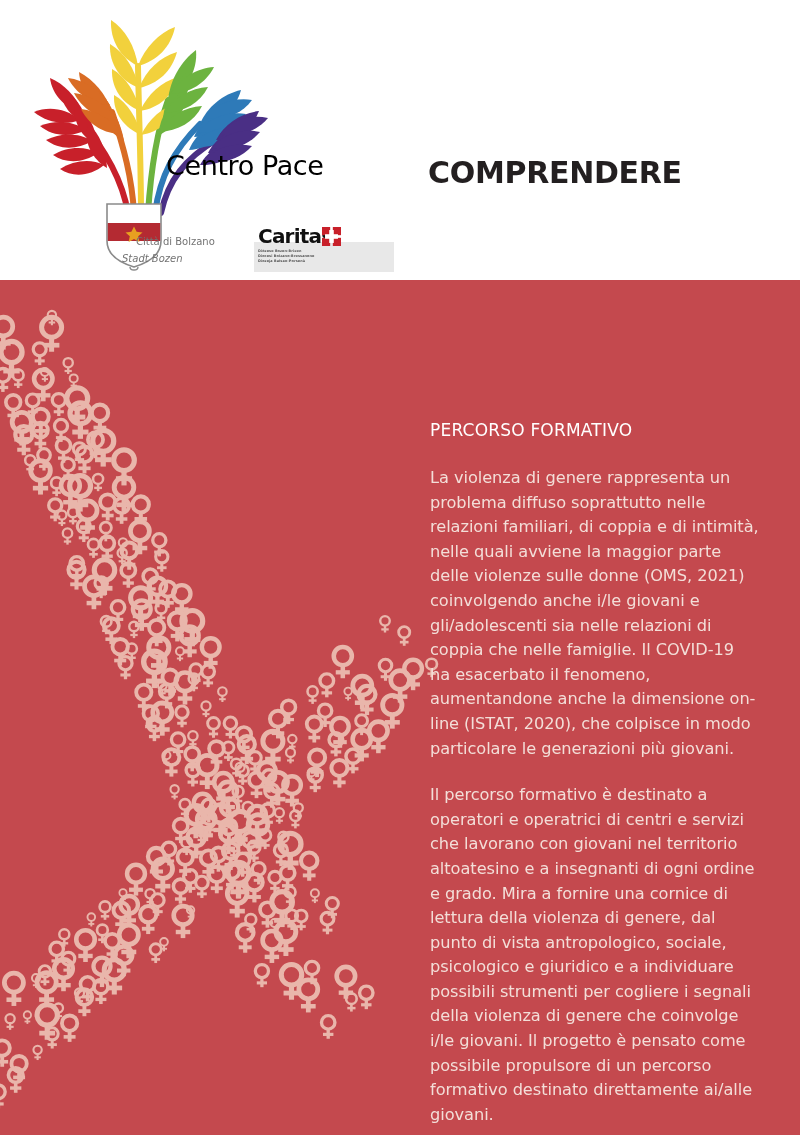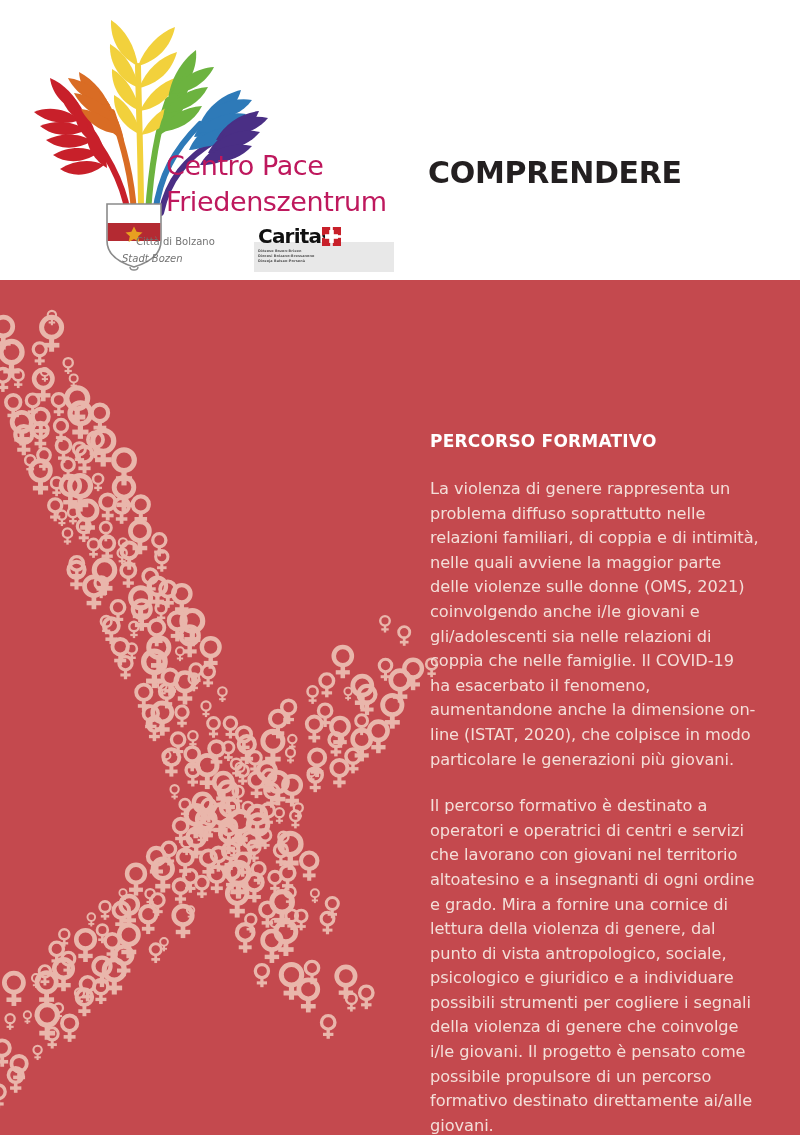--- a/index.html
+++ b/index.html
@@ -41,21 +41,21 @@
     left: 0; top: 0;
   }
 
   #logo-wordmark {
     position: absolute;
     left: 158px; top: 140px;
     font-family: "DejaVu Sans", sans-serif;
     font-size: 27px;
     line-height: 36px;
     letter-spacing: -0.4px;
-    color: #be185d;
+    color: #000000;
     font-weight: 400;
     white-space: nowrap;
   }
   #logo-wordmark .l2 { display:block; }
 
   #crest-svg {
     position: absolute;
     left: 95px; top: 193px;
   }
 
@@ -145,25 +145,25 @@
   
   #text-col {
     position: absolute;
     left: 430px; top: 136px;
     width: 345px;
     color: #f6e2dc;
   }
 
   #section-heading {
     font-family: "DejaVu Sans", sans-serif;
-    font-weight: bold;
+    font-weight: normal;
     font-size: 17px;
     letter-spacing: 0.2px;
     color: #ffffff;
-    margin: 15px 0 26px 0;
+    margin: 4px 0 26px 0;
     line-height: 20px;
   }
 
   .body-par {
     font-family: "DejaVu Sans", sans-serif;
     font-size: 16.2px;
     line-height: 24.6px;
     color: #f3ded8;
     margin: 0 16px 22px 0;
     letter-spacing: -0.05px;
@@ -246,21 +246,20 @@
           <path d="M200 145 C208 129 225 119 243 117 C236 135 220 146 200 145 Z"></path>
           <path d="M192 157 C200 142 217 132 235 131 C228 148 212 158 192 157 Z"></path>
           <path d="M212 126 C223 112 242 106 260 110 C248 124 230 130 212 126 Z"></path>
           <path d="M204 140 C215 126 234 120 252 124 C240 138 222 144 204 140 Z"></path>
           <path d="M196 153 C207 139 226 134 244 138 C232 151 214 157 196 153 Z"></path>
         </g>
       </svg>
 
       <div id="logo-wordmark">
         <span class="l1">Centro Pace</span>
-        <span class="l2">Friedenszentrum</span>
       </div>
 
       <svg id="crest-svg" width="62" height="72" viewBox="0 0 62 72">
         <path d="M4 3 H58 V40 C58 54 44 62 31 66 C18 62 4 54 4 40 Z" fill="#ffffff" stroke="#8a8a8a" stroke-width="1.6"></path>
         <rect x="4.8" y="22" width="52.4" height="18" fill="#b42a32"></rect>
         <path d="M31 25.5 L33.6 30.8 L39.5 31.4 L35.2 35.2 L36.4 41 L31 38.1
                  L25.6 41 L26.8 35.2 L22.5 31.4 L28.4 30.8 Z" fill="#e8a020"></path>
         <path d="M27 66 C27 70 35 70 35 66" fill="none" stroke="#8a8a8a" stroke-width="1.4"></path>
       </svg>
 

